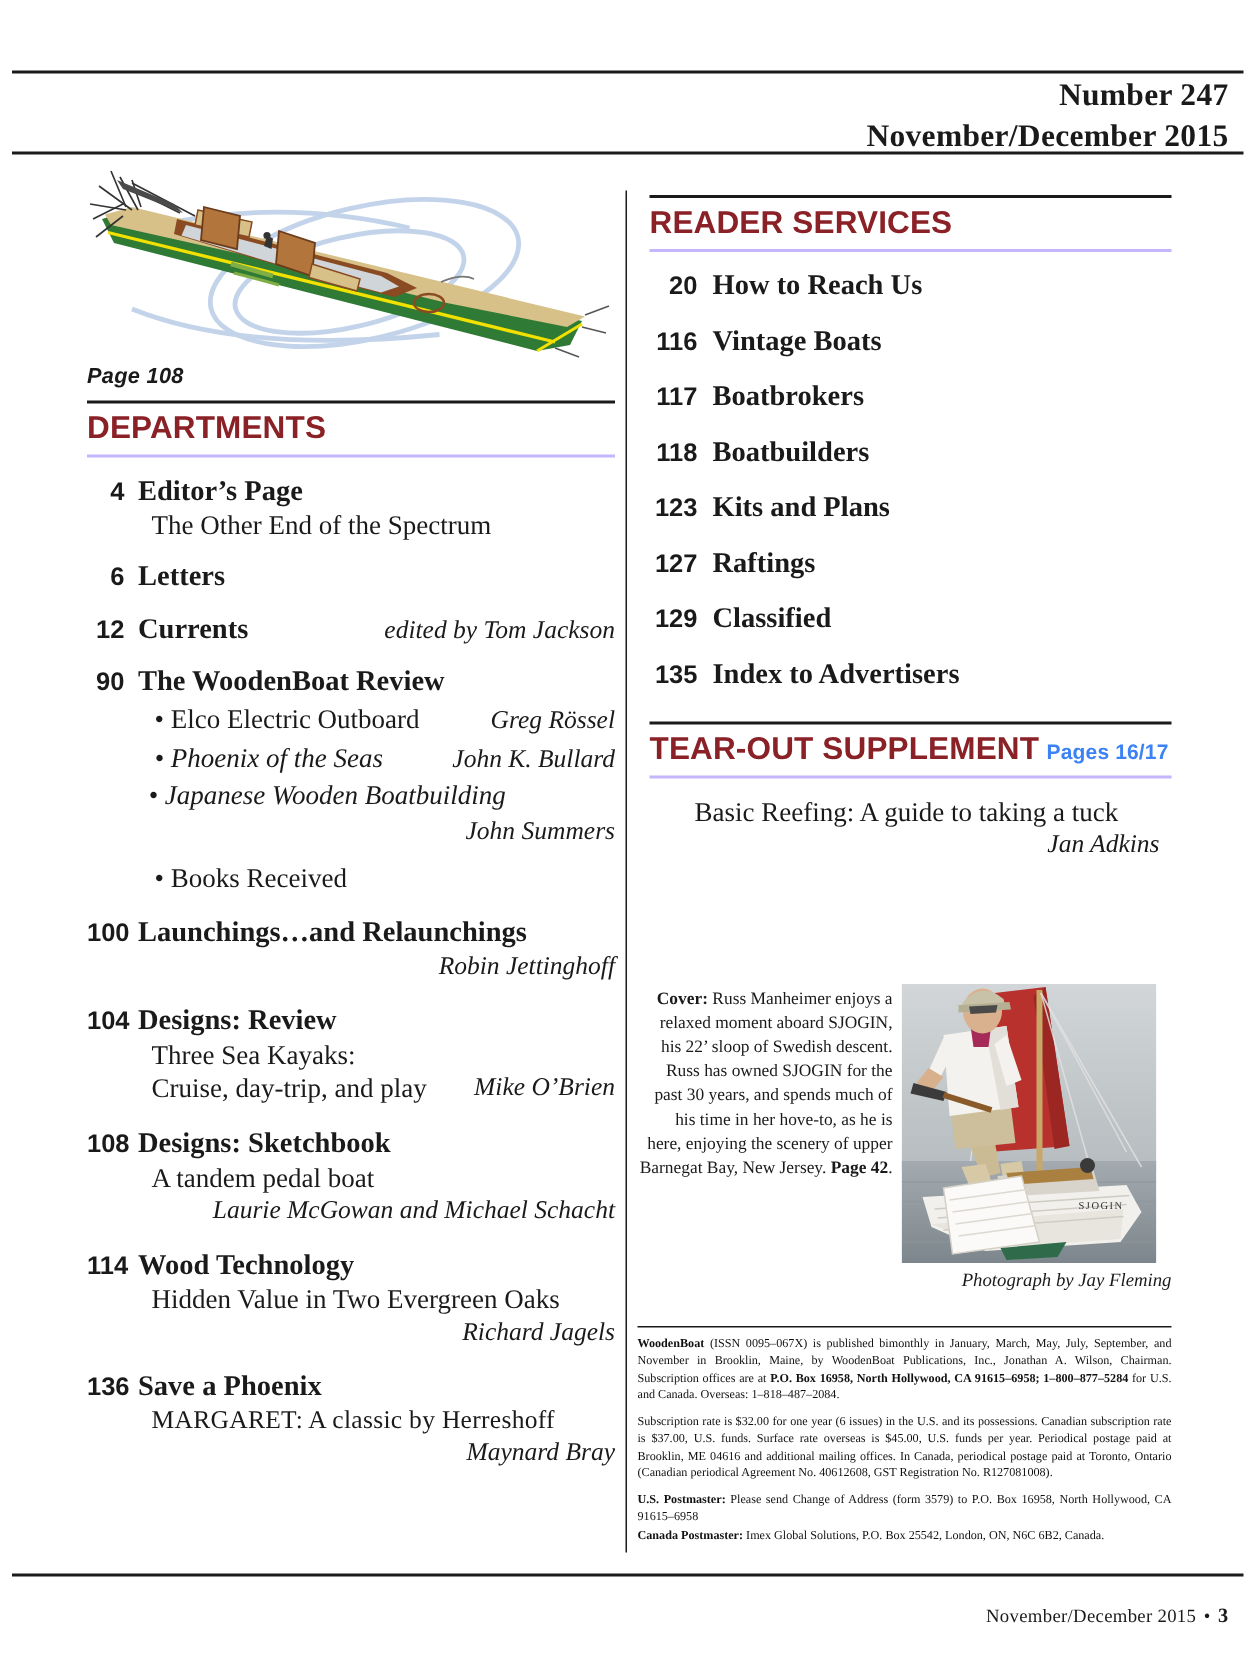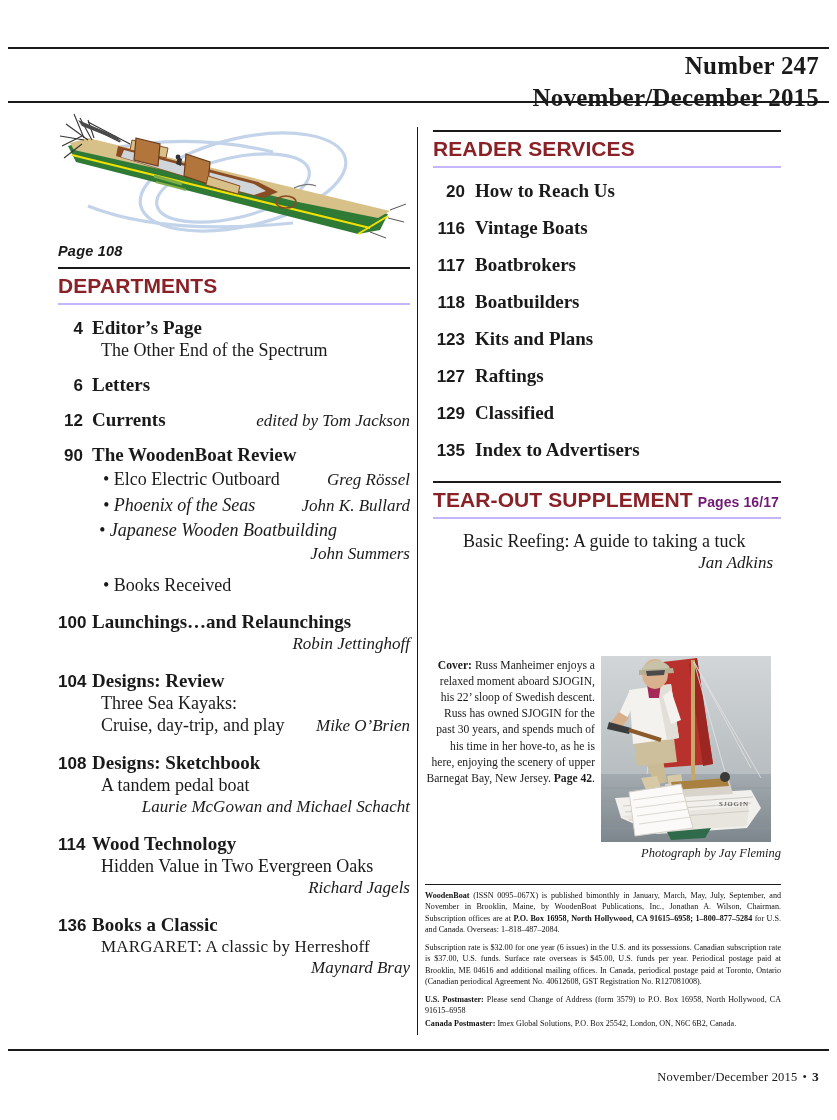--- a/index.html
+++ b/index.html
@@ -23,21 +23,21 @@
   .col-divider   { position:absolute; left:417px; top:127px; height:908px; border-left:1.5px solid #1a1a1a; }
 
   
   .issue-head {
     position: absolute;
     right: 18px;
     top: 50px;
     text-align: right;
     font-family: "Liberation Serif", serif;
     font-weight: bold;
-    font-size: 25px;
+    font-size: 21px;
     line-height: 1.28;
     letter-spacing: .2px;
   }
 
   
   .left-col {
     position: absolute;
     left: 58px;
     top: 110px;
     width: 352px;
@@ -74,21 +74,21 @@
     font-weight: bold;
     font-size: 21px;
     color: #8a2127;
     letter-spacing: .1px;
     display: inline;
   }
   .sec-head .sub {
     font-family: "Liberation Sans", sans-serif;
     font-weight: bold;
     font-size: 14px;
-    color: #701a75;
+    color: #3b82f6;
     letter-spacing: .1px;
     display: inline;
     margin-left: 5px;
   }
 
   
   .entry { margin-bottom: 13px; }
   .entry-row {
     display: flex;
     align-items: baseline;
@@ -118,21 +118,21 @@
     white-space: nowrap;
     padding-left: 10px;
   }
   .sub-line {
     font-family: "Liberation Serif", serif;
     font-size: 18px;
     margin-left: 43px;
     margin-top: 1px;
     display: flex;
     justify-content: space-between;
-    align-items: flex-end;
+    align-items: flex-start;
   }
   .sub-line.smallcaps { font-size: 17px; letter-spacing:.2px; }
   .byline-right {
     font-family: "Liberation Serif", serif;
     font-style: italic;
     font-size: 17px;
     text-align: right;
     margin-top: 1px;
     white-space: nowrap;
   }
@@ -441,21 +441,21 @@
     </div>
     <div class="sub-line">
       <span>Hidden Value in Two Evergreen Oaks</span>
     </div>
     <div class="byline-right">Richard Jagels</div>
   </div>
 
   <div class="entry" style="margin-top:16px;">
     <div class="entry-row">
       <div class="pg">136</div>
-      <div class="ttl">Books a Classic</div>
+      <div class="ttl">Save a Phoenix</div>
     </div>
     <div class="sub-line smallcaps">
       <span>MARGARET: A classic by Herreshoff</span>
     </div>
     <div class="byline-right">Maynard Bray</div>
   </div>
 
 </div>
 
 <div class="right-col">

